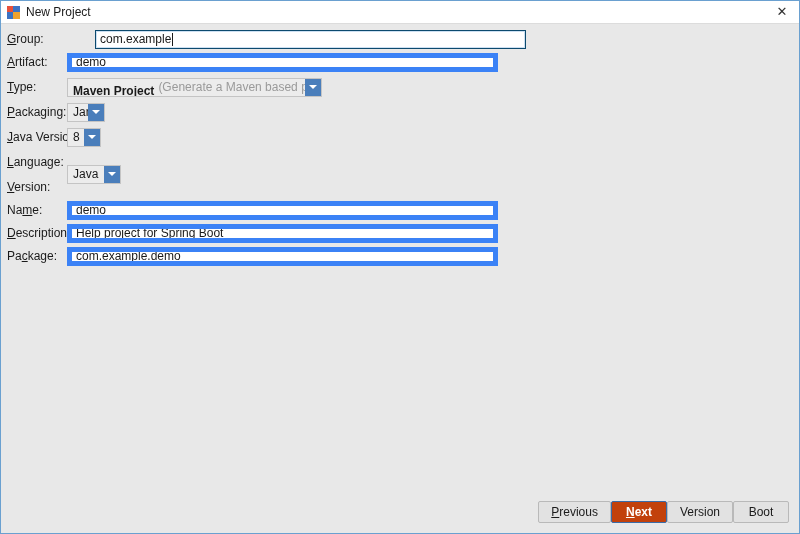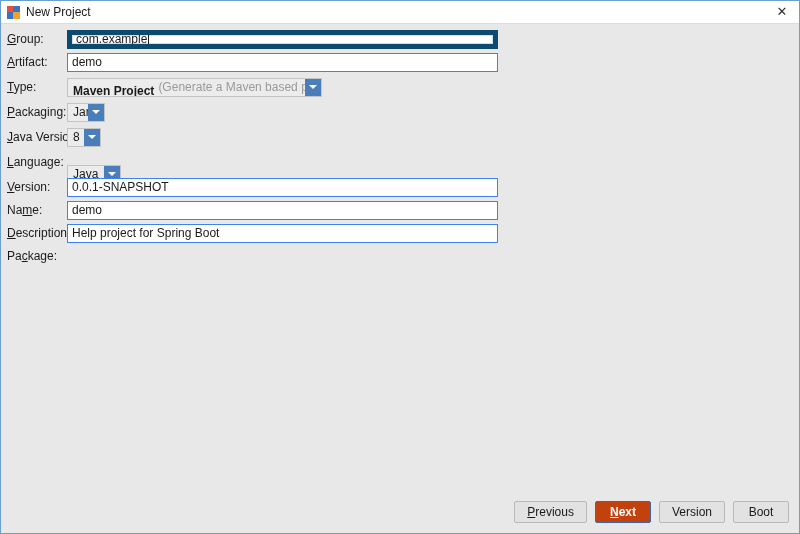--- a/index.html
+++ b/index.html
@@ -107,34 +107,35 @@
     white-space: nowrap;
   }
   .lbl u { text-decoration: underline; }
 
   
   .txt {
     box-sizing: border-box;
     height: 19px;
     width: 431px;
     background: #ffffff;
-    border: 1px solid #3b82f6;
+    border: 5px solid #3b82f6;
     padding: 0 4px;
     font-family: "Liberation Sans", sans-serif;
     font-size: 12px;
     color: #1a1a1a;
     line-height: 17px;
     display: flex;
     align-items: center;
     white-space: nowrap;
     overflow: hidden;
   }
   .txt.focused {
-    border: 5px solid #0c4a6e;
+    border: 1px solid #0c4a6e;
     box-shadow: 0 0 0 1px #cde0f2 inset;
+    margin-left: 28px;
   }
   .caret {
     display: inline-block;
     width: 1px;
     height: 13px;
     background: #1a1a1a;
     margin-left: 1px;
     vertical-align: middle;
   }
 
@@ -192,21 +193,20 @@
     align-items: center;
     justify-content: flex-end;
     padding-right: 10px;
     box-sizing: border-box;
   }
   .btn {
     box-sizing: border-box;
     height: 22px;
     min-width: 56px;
     padding: 0 12px;
-    margin-left: 8px;
     background: #e2e2e2;
     border: 1px solid #b9b9b9;
     border-radius: 2px;
     font-family: "Liberation Sans", sans-serif;
     font-size: 12px;
     color: #1a1a1a;
     display: flex;
     align-items: center;
     justify-content: center;
     cursor: pointer;
@@ -293,41 +293,41 @@
         <div class="combo combo-lang">
           <div class="val">Java</div>
           <div class="arrow">
               <span></span>
             </div>
         </div>
       </div>
 
       <div class="row">
         <div class="lbl"><u>V</u>ersion:</div>
-        <div class="txt">
-          <span>0.0.1-SNAPSHOT</span>
-        </div>
       </div>
 
       <div class="row">
         <div class="lbl">Na<u>m</u>e:</div>
         <div class="txt">
           <span>demo</span>
         </div>
       </div>
 
       <div class="row">
         <div class="lbl"><u>D</u>escription:</div>
         <div class="txt">
           <span>Help project for Spring Boot</span>
         </div>
       </div>
 
       <div class="row">
         <div class="lbl">Pa<u>c</u>kage:</div>
+        <div class="txt">
+          <span>com.example.demo</span>
+        </div>
       </div>
 
     </div>
 
     <div class="footer">
       <div class="btn">
           <span><u>P</u>revious</span>
         </div>
       <div class="btn primary">
           <span><u>N</u>ext</span>

